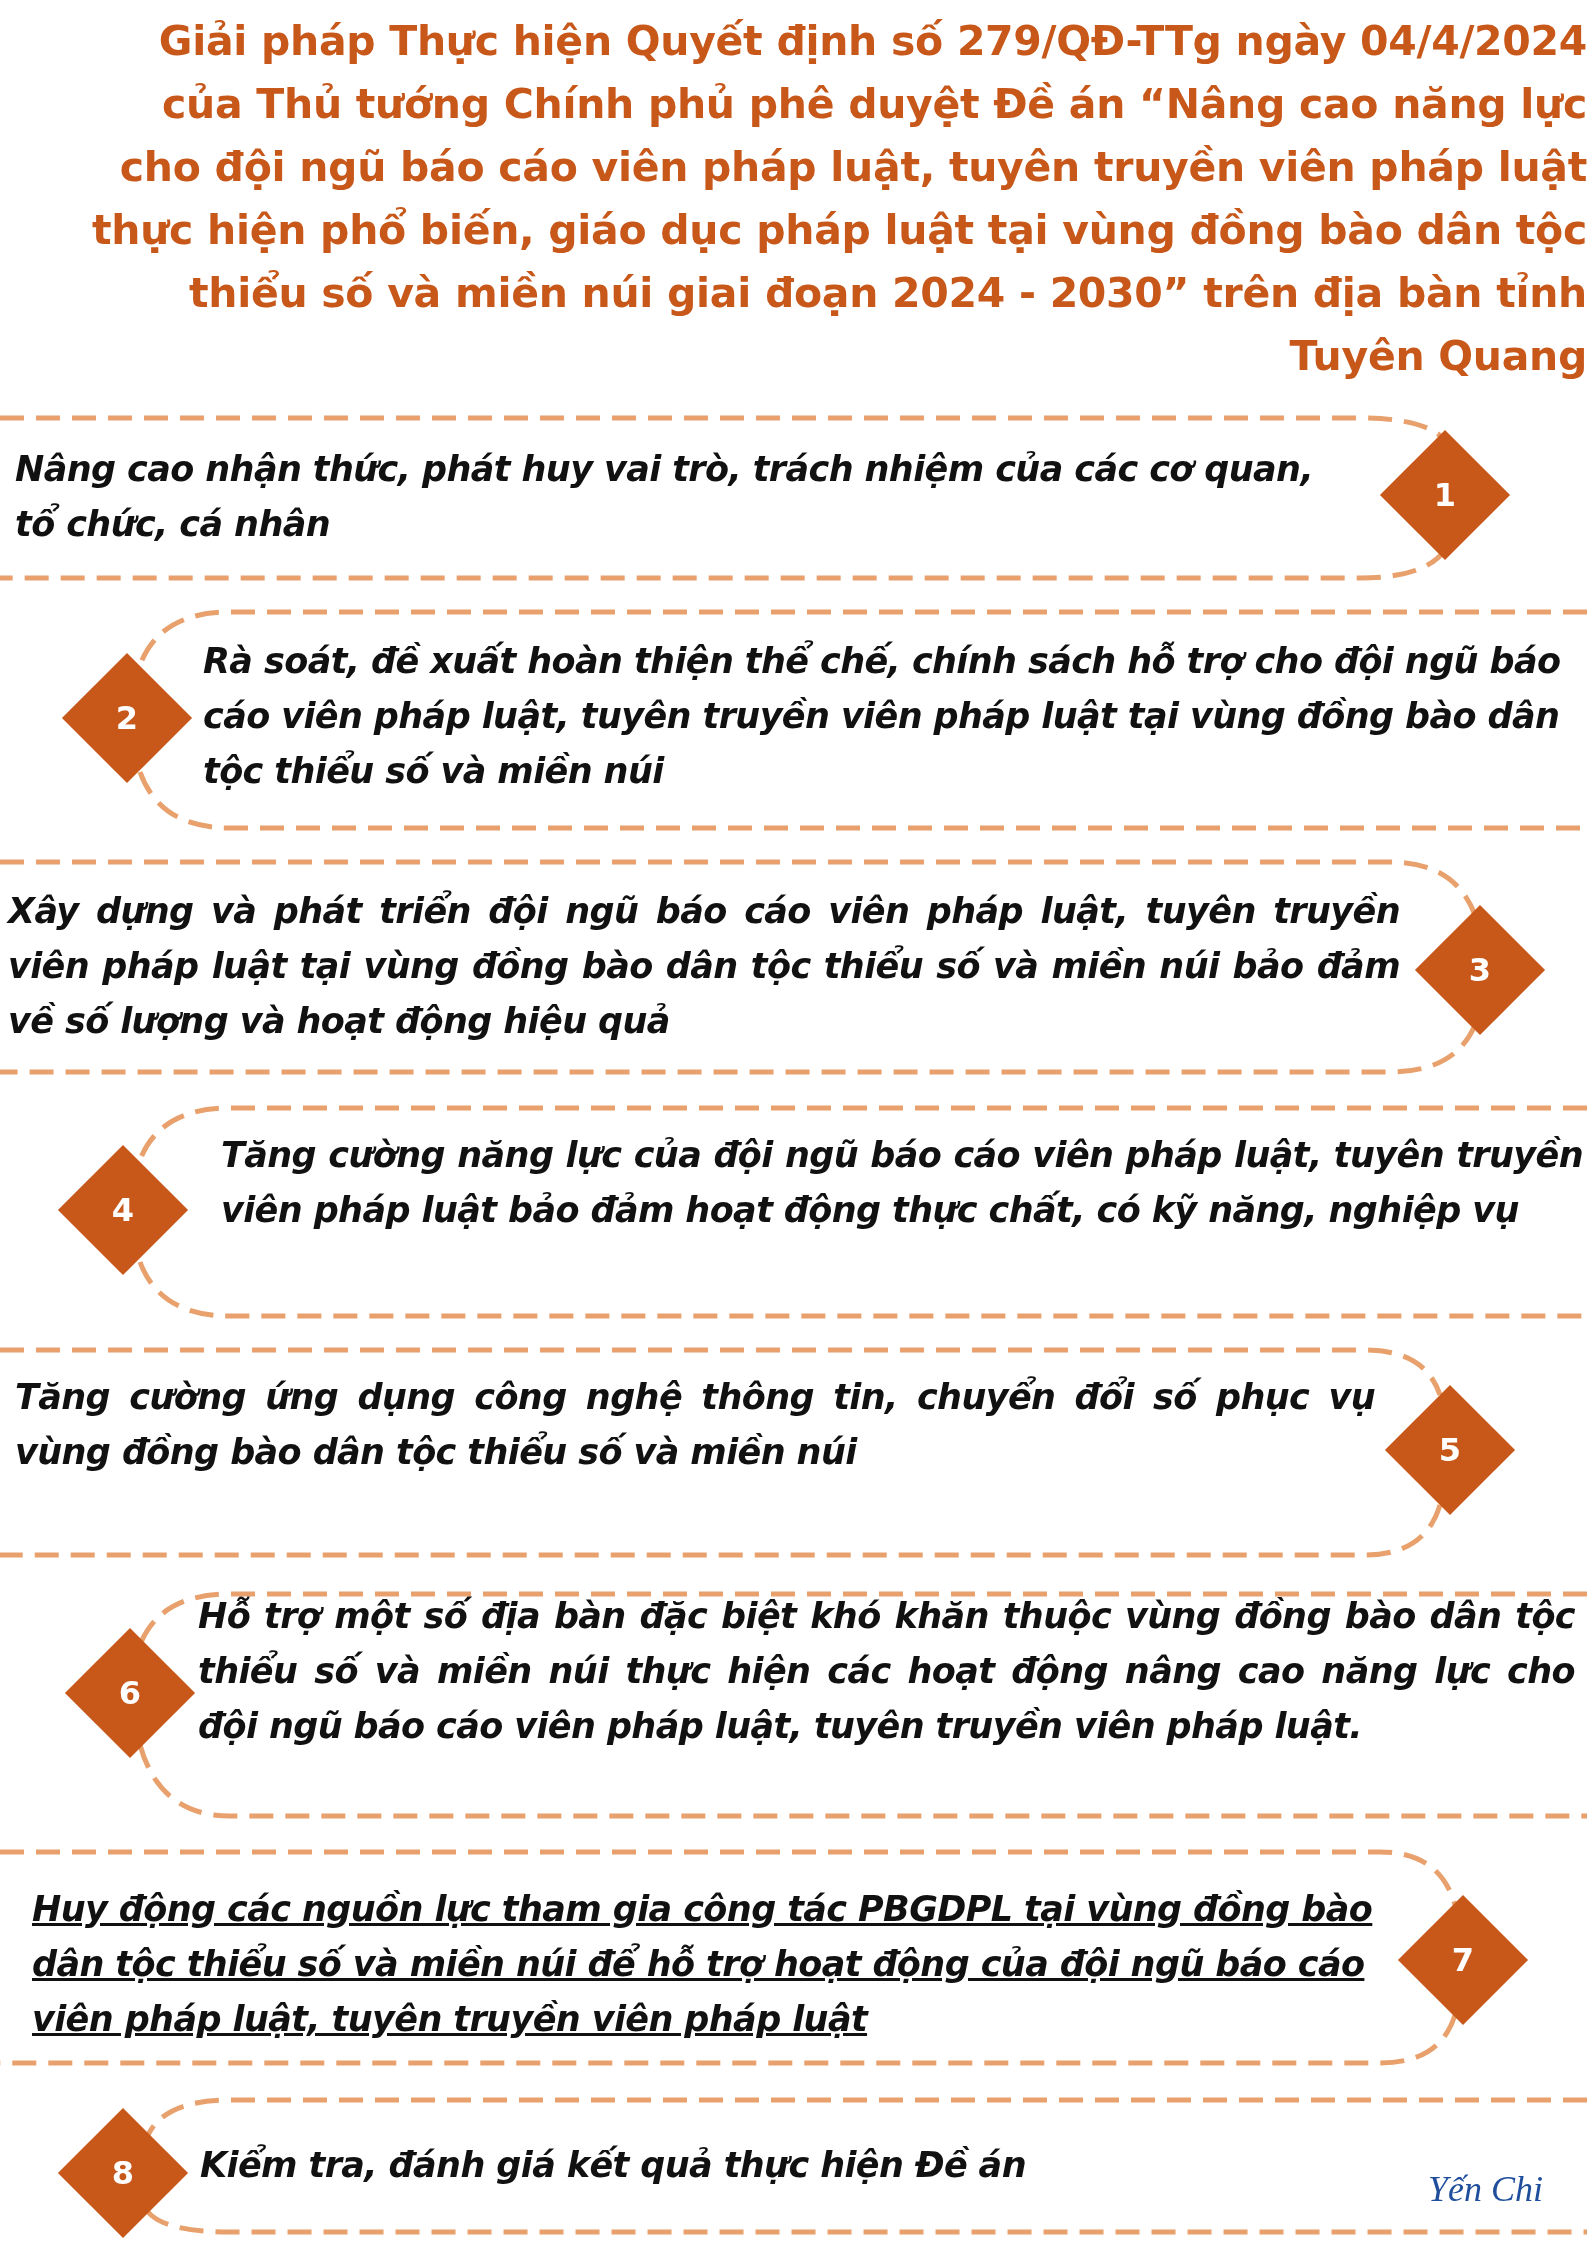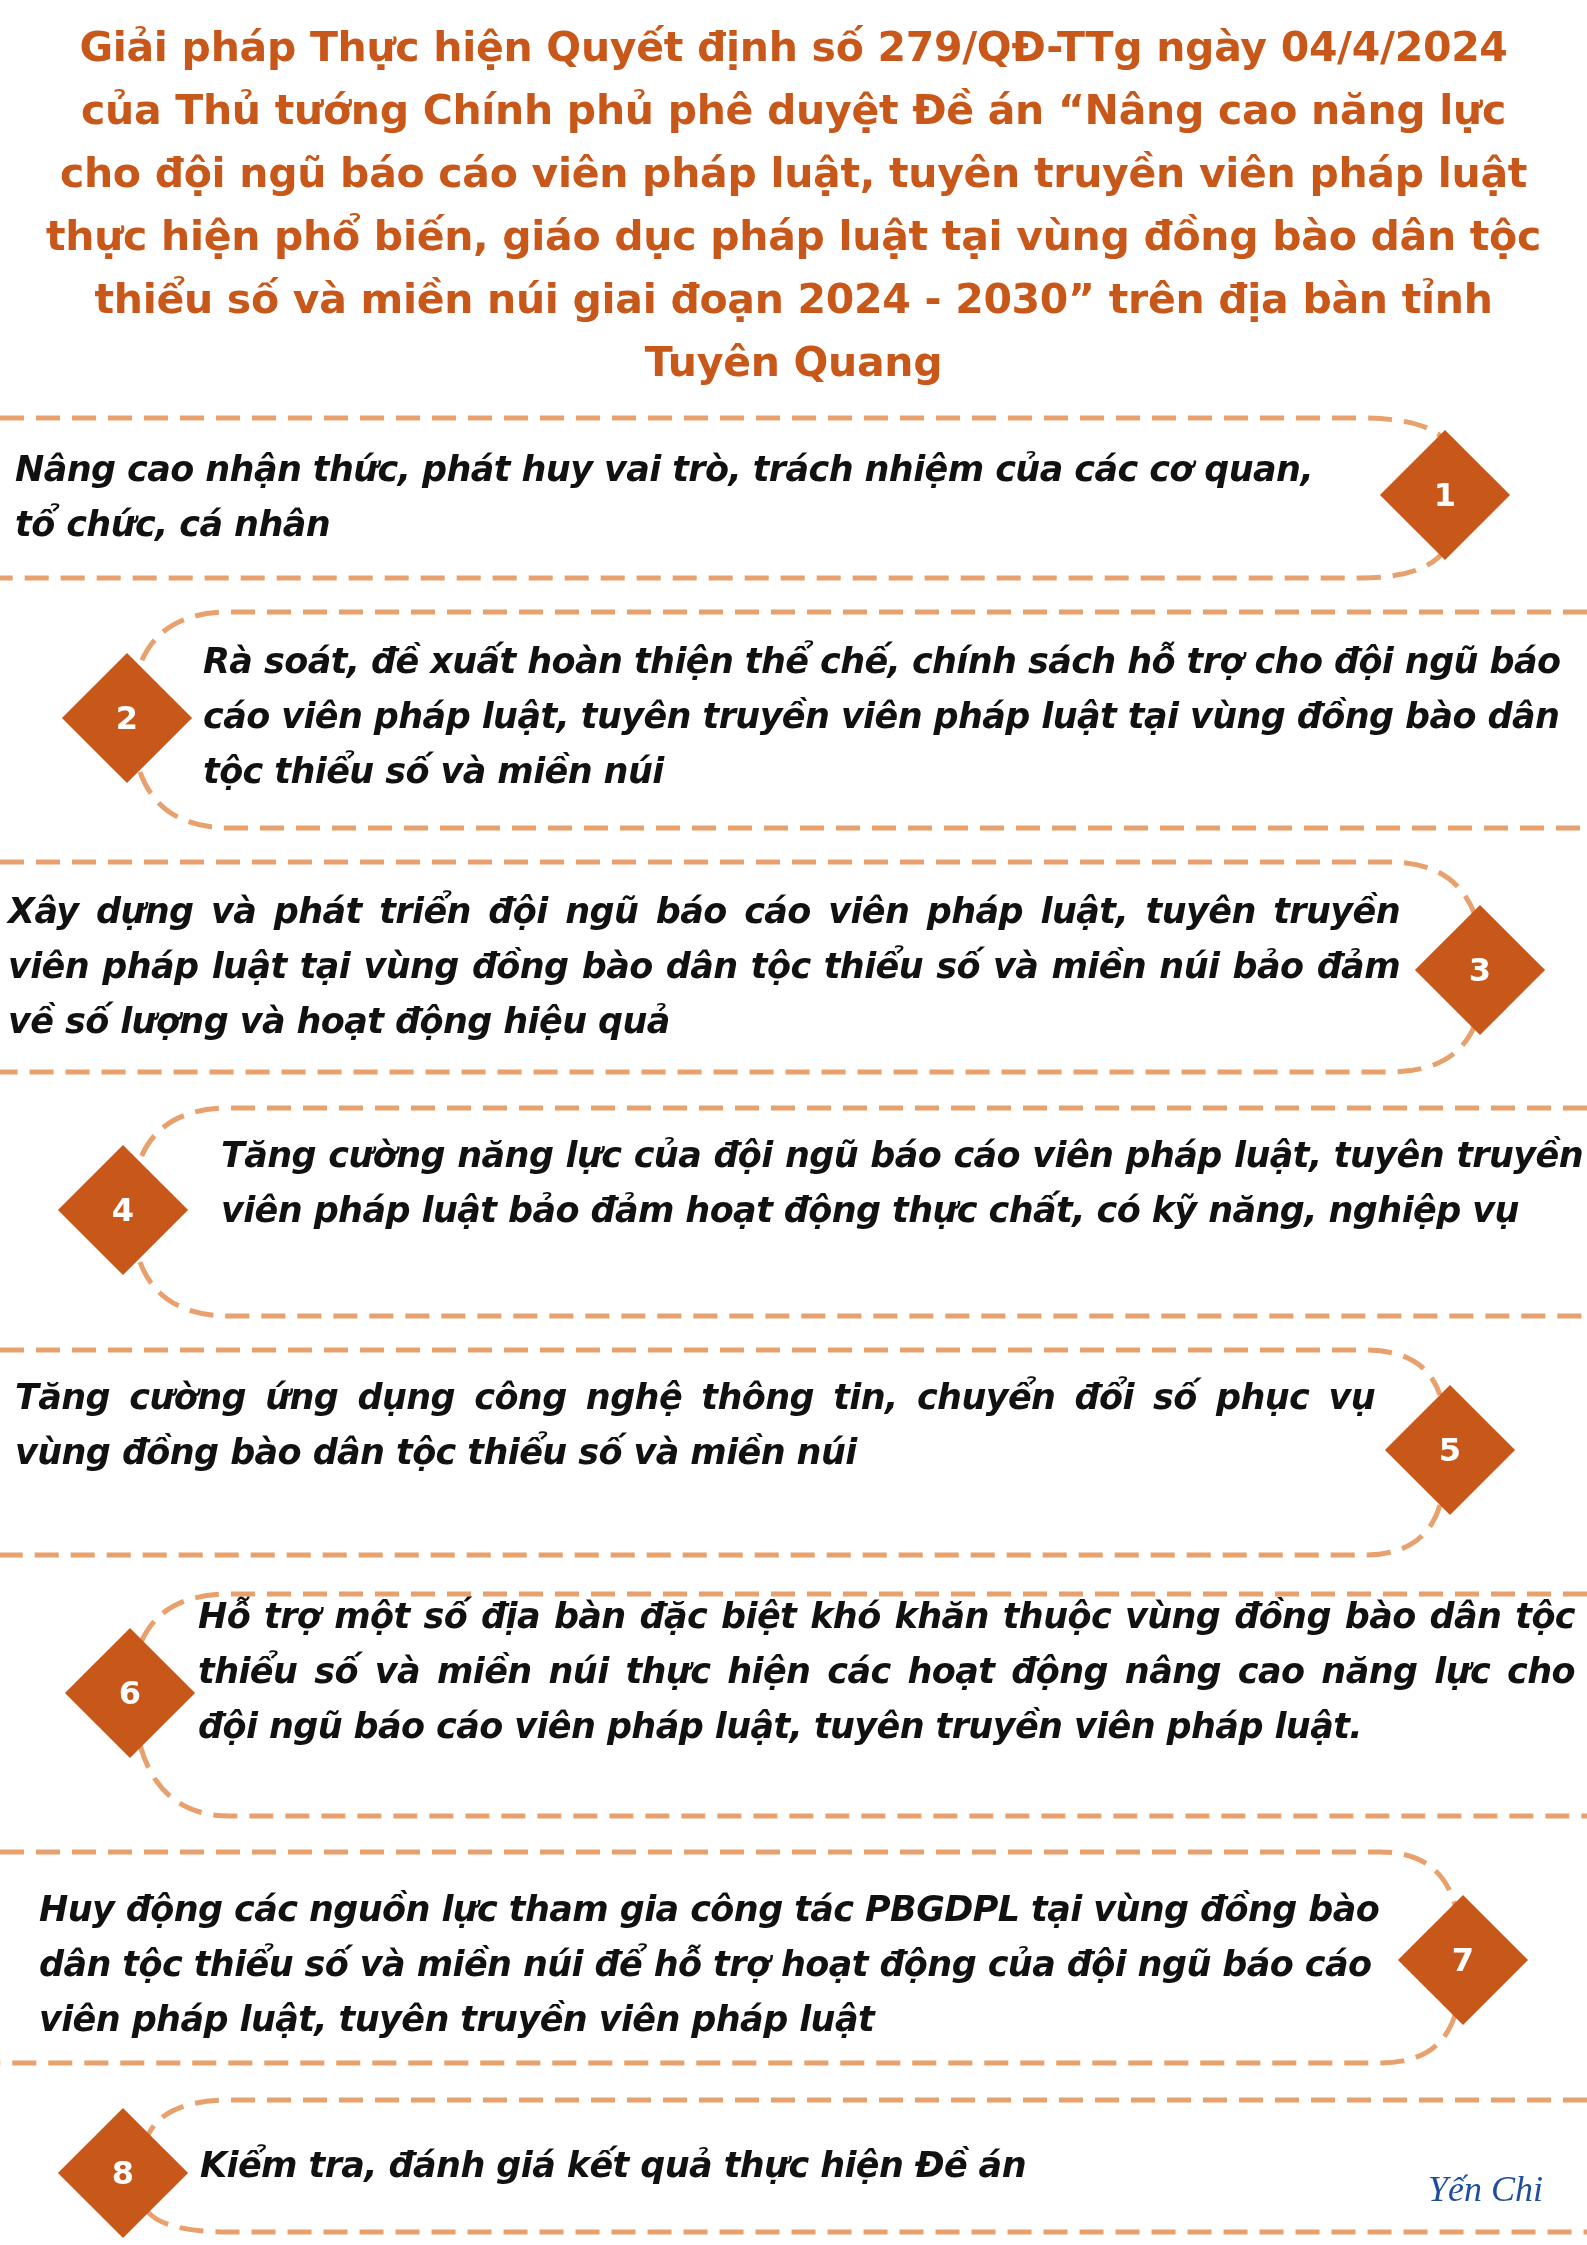--- a/index.html
+++ b/index.html
@@ -1,20 +1,20 @@
 <!DOCTYPE html>
 <html><head>
 <meta charset="utf-8">
 <style>
   html, body { margin: 0; padding: 0; background: #ffffff; }
   body { width: 1587px; height: 2245px; position: relative; overflow: hidden;
          font-family: "DejaVu Sans", sans-serif; }
   .title {
-    position: absolute; left: 0; top: 16px; width: 1587px;
-    text-align: center; color: #c8571a; font-weight: bold;
+    position: absolute; left: 0; top: 10px; width: 1587px;
+    text-align: right; color: #c8571a; font-weight: bold;
     font-family: "DejaVu Sans", sans-serif;
     font-size: 41px; line-height: 63px; letter-spacing: -0.3px;
   }
   .title span { display: block; white-space: nowrap; }
   svg.frames { position: absolute; left: 0; top: 0; }
   .diamond {
     position: absolute; width: 92px; height: 92px;
     background: #c8571a; transform: rotate(45deg);
   }
   .num {
@@ -104,21 +104,21 @@
 <div class="num" style="left:1420px; top:1425px;">5</div>
 
 <div class="diamond" style="left:84px; top:1647px;"></div>
 <div class="num" style="left:100px; top:1668px;">6</div>
 <div class="item-text justify" style="left:198px; top:1589px; width:1377px;">
   <span>Hỗ trợ một số địa bàn đặc biệt khó khăn thuộc vùng đồng bào dân tộc</span>
   <span>thiểu số và miền núi thực hiện các hoạt động nâng cao năng lực cho</span>
   <span>đội ngũ báo cáo viên pháp luật, tuyên truyền viên pháp luật.</span>
 </div>
 
-<div class="item-text" style="left:39px; top:1882px;">
+<div class="item-text" style="left:32px; top:1882px;text-decoration:underline;">
   <span>Huy động các nguồn lực tham gia công tác PBGDPL tại vùng đồng bào</span>
   <span>dân tộc thiểu số và miền núi để hỗ trợ hoạt động của đội ngũ báo cáo</span>
   <span>viên pháp luật, tuyên truyền viên pháp luật</span>
 </div>
 <div class="diamond" style="left:1417px; top:1914px;"></div>
 <div class="num" style="left:1433px; top:1935px;">7</div>
 
 <div class="diamond" style="left:77px; top:2127px;"></div>
 <div class="num" style="left:93px; top:2148px;">8</div>
 <div class="item-text" style="left:200px; top:2138px;">

